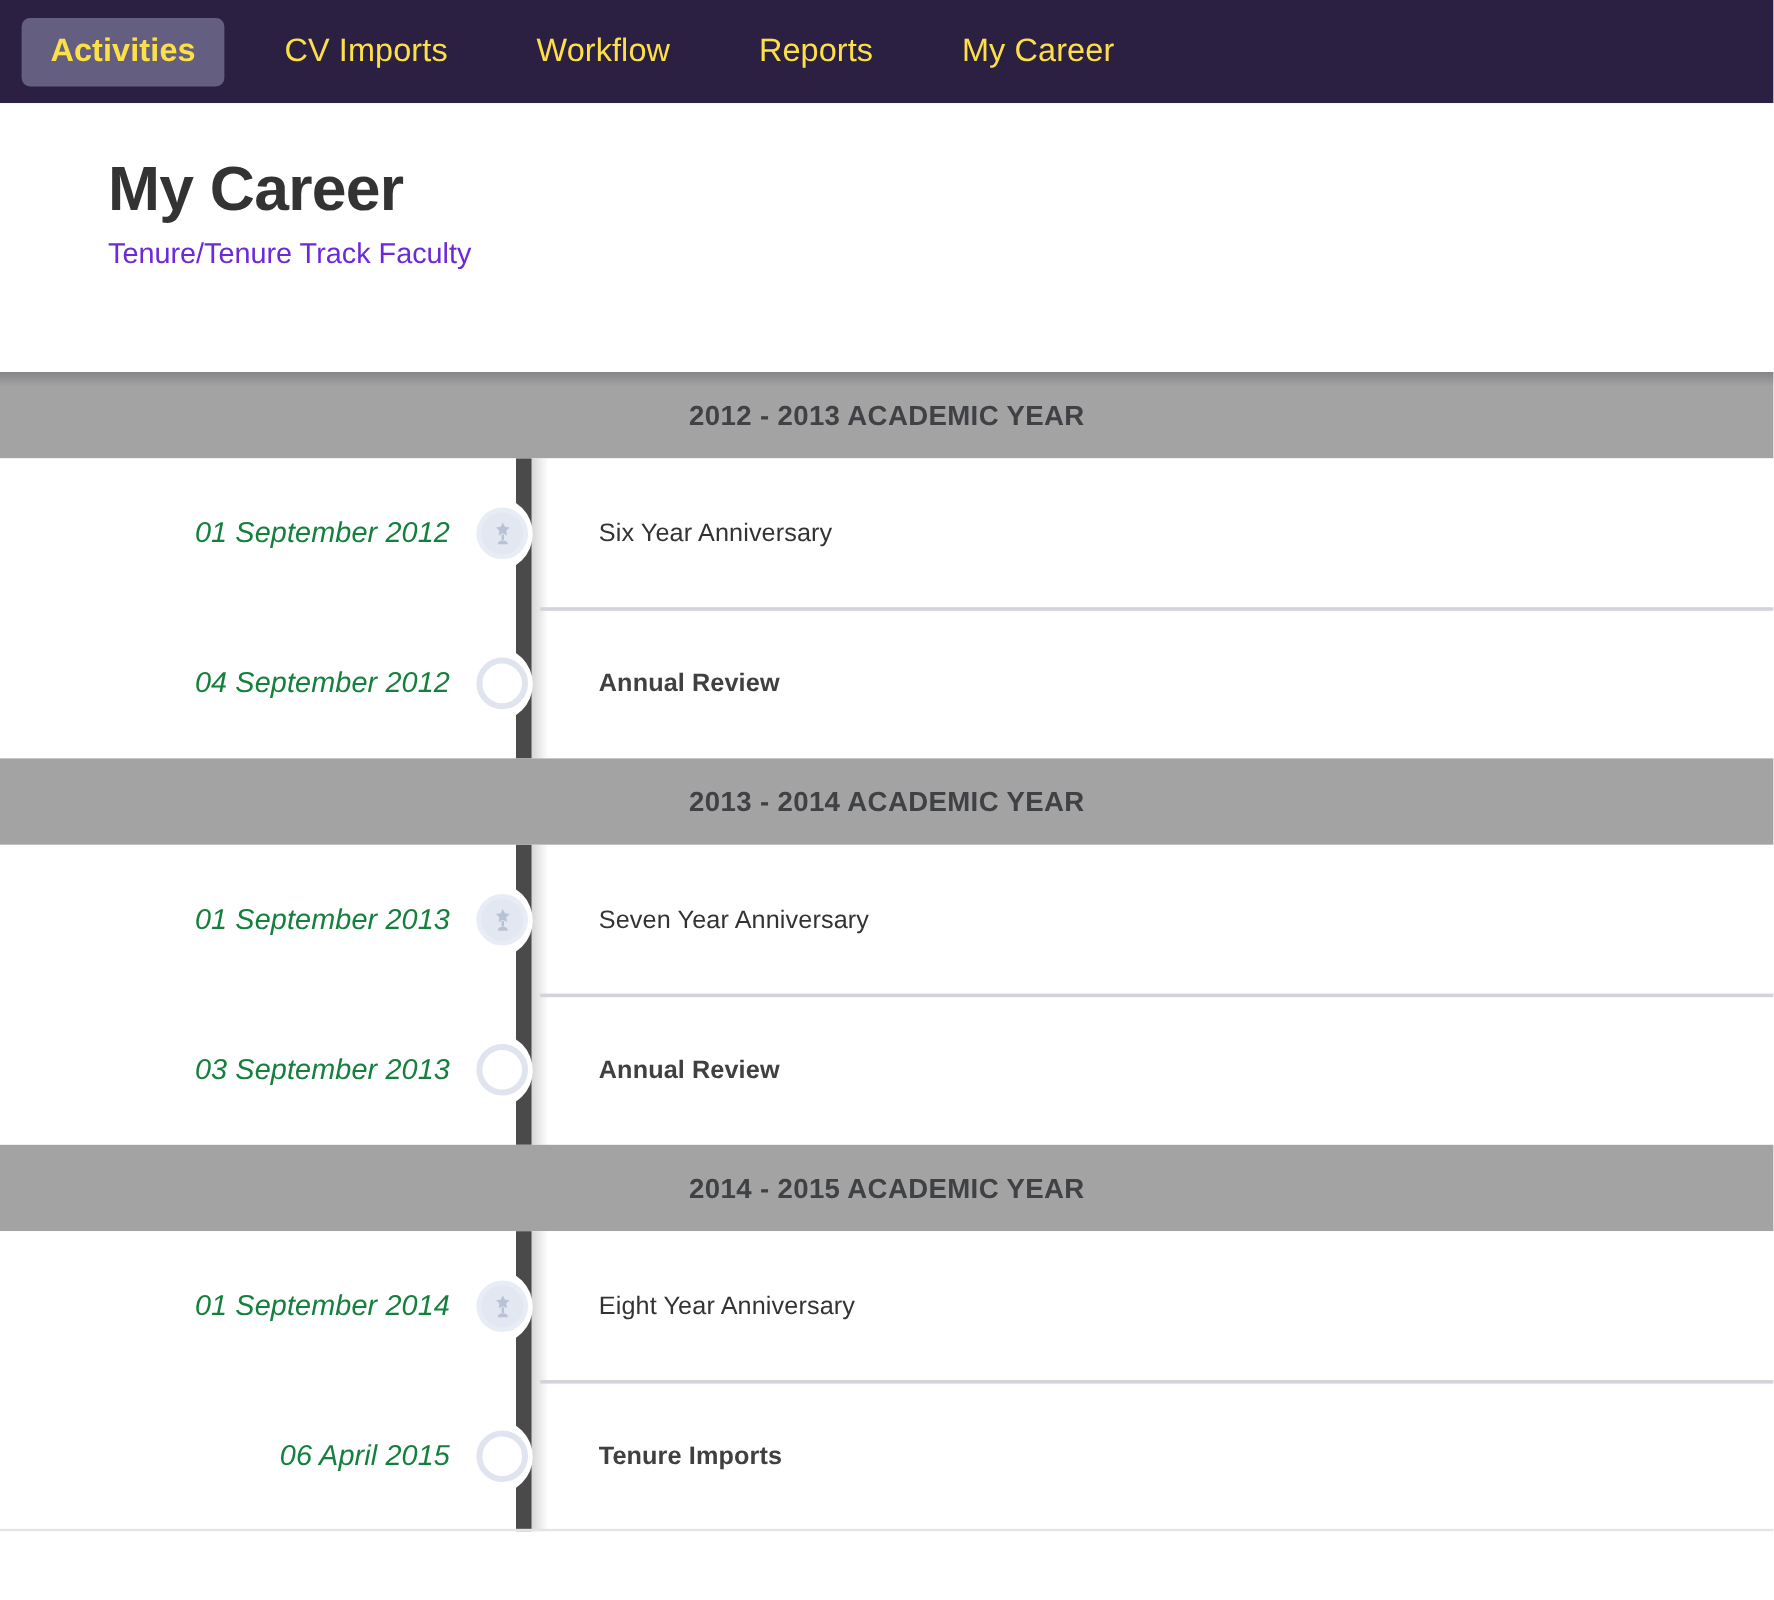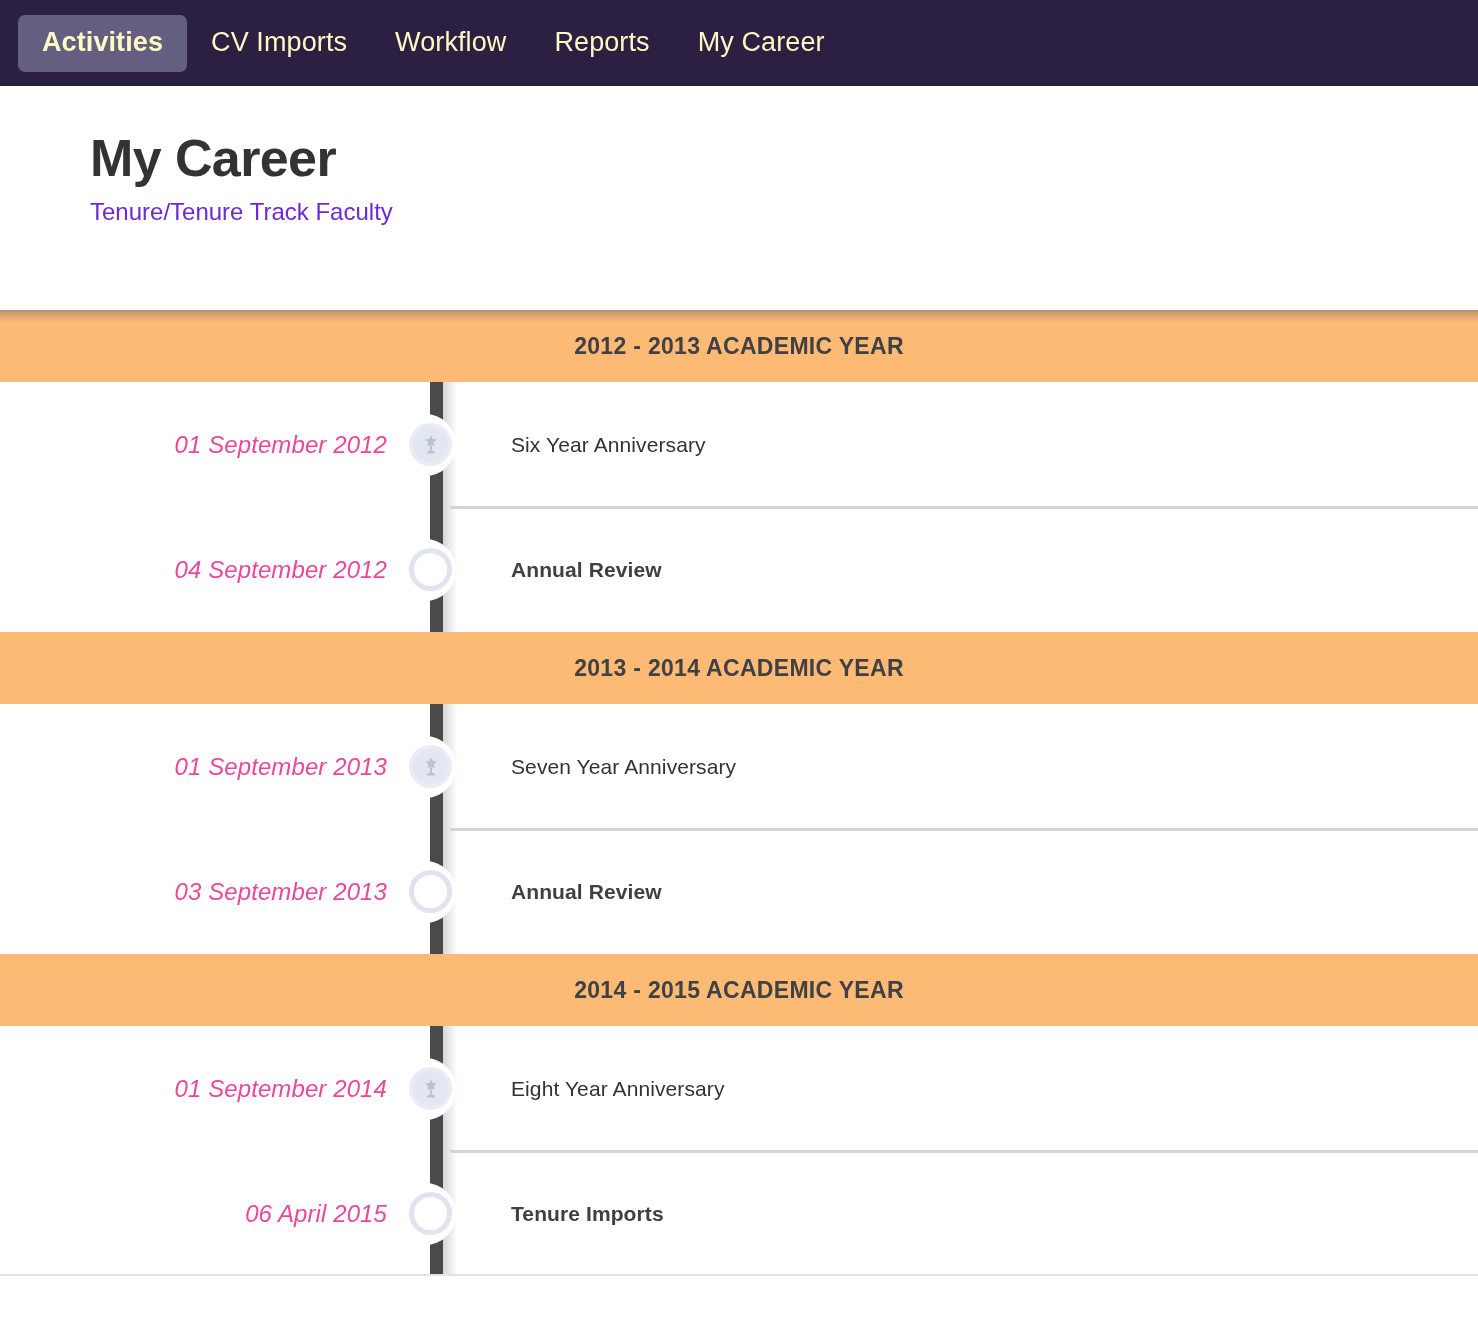--- a/index.html
+++ b/index.html
@@ -18,24 +18,25 @@
   
   .topnav {
     background: #2b1f42;
     height: 86px;
     display: flex;
     align-items: center;
     padding: 0 0 0 18px;
     box-sizing: border-box;
   }
   .nav-item {
-    color: #fef9c3;
+    color: #fde047;
     font-size: 27px;
     line-height: 1;
     padding: 14px 24px 16px 24px;
+    margin-right: 26px;
     border-radius: 7px;
     white-space: nowrap;
     cursor: pointer;
     letter-spacing: 0.1px;
   }
   .nav-item.active {
     background: #645e80;
     font-weight: bold;
   }
 
@@ -59,21 +60,21 @@
     color: #6d28d9;
     margin-top: 12px;
     line-height: 1.2;
   }
 
   
   .timeline {
     position: relative;
   }
   .year-band {
-    background: #fdba74;
+    background: #a3a3a3;
     height: 72px;
     display: flex;
     align-items: center;
     justify-content: center;
     position: relative;
   }
   .year-band.first::before {
     content: "";
     position: absolute;
     top: 0; left: 0; right: 0;
@@ -114,25 +115,24 @@
     position: relative;
     height: 125px;
     display: flex;
     align-items: center;
   }
   .event-date {
     width: 375px;
     text-align: right;
     font-size: 24px;
     font-style: italic;
-    color: #ec4899;
+    color: #15803d;
     padding-right: 0;
     box-sizing: border-box;
     letter-spacing: 0.1px;
-    margin-left: 12px;
   }
   .marker-cell {
     position: relative;
     width: 110px;
     display: flex;
     align-items: center;
     justify-content: flex-start;
     padding-left: 22px;
     box-sizing: border-box;
   }

